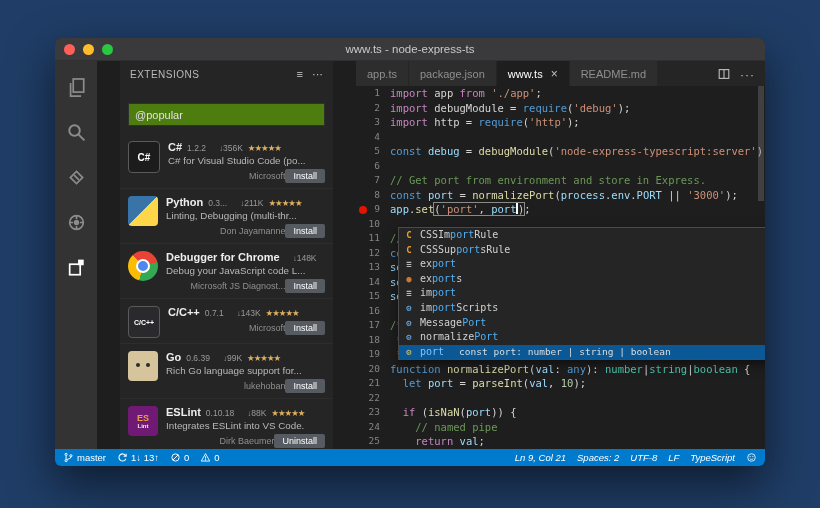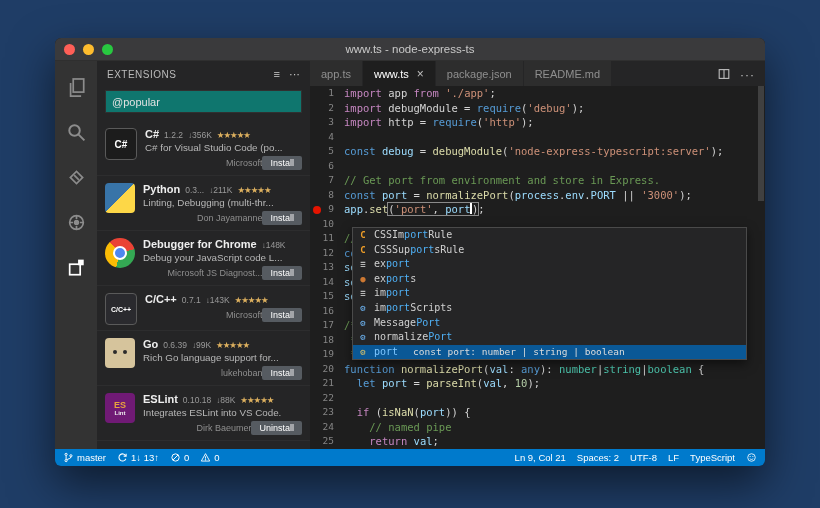--- a/index.html
+++ b/index.html
@@ -8,59 +8,59 @@
   .window{position:absolute;left:55px;top:38px;width:710px;height:428px;border-radius:6px;
     overflow:hidden;background:#1e1e1e;box-shadow:0 18px 45px rgba(0,0,0,.55);
     display:flex;flex-direction:column;}
   
   .titlebar{height:22px;background:#3a3a3c;display:flex;align-items:center;justify-content:center;
     position:relative;flex:0 0 auto;border-bottom:1px solid #2f2f2f;}
   .traffic{position:absolute;left:9px;top:0;height:100%;display:flex;align-items:center;gap:8px;}
   .tl{width:11px;height:11px;border-radius:50%;display:inline-block;}
   .tl.red{background:#ff5f57}.tl.yellow{background:#febc2e}.tl.green{background:#28c840}
   .title{font-size:11.5px;color:#c9c9c9;}
-  .main{flex:1;display:flex;min-height:0;}
+  .main{flex:1;display:flex;min-height:0;gap:23px;}
   
   .activitybar{width:42px;background:#333333;flex:0 0 auto;display:flex;flex-direction:column;
     align-items:center;padding-top:4px;}
   .act-item{width:42px;height:45px;display:flex;align-items:center;justify-content:center;
     color:#8c8c8c;cursor:pointer;}
   .act-item.active{color:#ffffff;}
   .act-item svg{width:21px;height:21px;display:block;}
   
   .sidebar{width:213px;background:#252526;flex:0 0 auto;display:flex;flex-direction:column;min-height:0;}
   .sb-header{height:26px;display:flex;align-items:center;justify-content:space-between;
     padding:0 10px;flex:0 0 auto;}
   .sb-title{font-size:10px;color:#bbbbbb;letter-spacing:.5px;}
   .sb-icons{display:flex;gap:9px;color:#cccccc;font-size:11px;align-items:center;}
   .sb-icons span{cursor:pointer;}
   .search-wrap{padding:3px 8px 8px;flex:0 0 auto;}
-  .searchbox{width:100%;box-sizing:border-box;height:23px;background:#0f766e;border:1px solid #303030;
-    color:#e2e2e2;font-size:11px;padding:0 6px;font-family:"Liberation Sans",sans-serif;outline:none;}
+  .searchbox{width:100%;box-sizing:border-box;height:23px;background:#4d7c0f;border:1px solid #303030;
+    color:#e2e2e2;font-size:11px;padding:0 6px;font-family:"Liberation Sans",sans-serif;outline:none;margin-top:13px;}
   .ext-list{flex:1;overflow:hidden;}
   .ext-item{display:flex;padding:7px 8px 5px;border-bottom:1px solid #2d2d2e;gap:8px;cursor:pointer;}
   .ext-icon{width:30px;height:30px;flex:0 0 auto;border-radius:4px;display:flex;align-items:center;
     justify-content:center;font-weight:bold;color:#fff;position:relative;font-size:10px;}
   .icsharp{background:#1c1c1c;border:1px solid #5a5a5a;}
   .ipython{background:linear-gradient(135deg,#3874a8 0 50%,#fdd747 50% 100%);}
   .ichrome{background:conic-gradient(from -45deg,#ea4335 0 120deg,#34a853 120deg 240deg,#fbbc05 240deg 360deg);border-radius:50%;}
   .ichrome::after{content:"";position:absolute;left:8px;top:8px;width:10px;height:10px;border-radius:50%;
     background:#4f87f0;border:2px solid #fff;box-sizing:content-box;}
   .icpp{background:#2a2a2e;border:1px solid #5a5a5a;font-size:7px;}
   .igo{background:#d6c49c;}
   .igo::before{content:"";position:absolute;left:8px;top:12px;width:4px;height:4px;border-radius:50%;
     background:#2b2b2b;box-shadow:10px 0 0 #2b2b2b;}
   .ieslint{background:#701a75;flex-direction:column;line-height:1;}
   .ieslint .es1{font-size:9px;color:#e8a33d;font-weight:bold;}
   .ieslint .es2{font-size:6px;color:#eeeeee;}
   .ext-body{flex:1;min-width:0;}
   .ext-trow{display:flex;align-items:baseline;gap:5px;white-space:nowrap;overflow:hidden;}
   .ext-name{font-size:11px;font-weight:bold;color:#eeeeee;}
   .ext-ver{font-size:8.5px;color:#9a9a9a;}
-  .ext-dl{font-size:8.5px;color:#9a9a9a;}
+  .ext-dl{font-size:8.5px;color:#9a9a9a;margin-left:8px;}
   .ext-dl .dl-ic{font-size:8px;color:#9a9a9a;}
   .ext-stars{font-size:8.5px;color:#deb15f;letter-spacing:-1px;}
   .ext-desc{font-size:9.8px;color:#b8b8b8;white-space:nowrap;overflow:hidden;margin-top:2px;}
   .ext-frow{display:flex;align-items:center;margin-top:3px;}
   .ext-pub{flex:1;font-size:9px;color:#8f8f8f;white-space:nowrap;overflow:hidden;text-align:right;}
   .ext-btn{font-size:9px;background:#565b61;border:none;color:#fff;padding:2px 8px;border-radius:2px;
     font-family:"Liberation Sans",sans-serif;cursor:pointer;}
   
   .editor{flex:1;display:flex;flex-direction:column;min-width:0;background:#f97316;}
   .tabbar{height:25px;background:#252526;display:flex;align-items:stretch;flex:0 0 auto;}
@@ -93,21 +93,21 @@
   .sug-icon{width:12px;text-align:center;font-size:9px;flex:0 0 auto;font-weight:bold;}
   .k-class{color:#ee9d28}.k-keyword{color:#b8b8b8}.k-module{color:#cc7832}
   .k-method{color:#6fb8f9}.k-property{color:#d8c36a}
   .sug-match{color:#4fb0f5;}
   .sug-row.selected .sug-match{color:#7cc6ff;}
   .sug-detail{margin-left:10px;color:#dcdcdc;font-size:9.5px;}
   
   .statusbar{height:17px;background:#007acc;display:flex;align-items:center;color:#fff;
     font-size:9.5px;flex:0 0 auto;padding:0 8px;}
   .sb-left{display:flex;gap:11px;align-items:center;}
-  .sb-right{margin-left:auto;display:flex;gap:11px;align-items:center;}
+  .sb-right{margin-left:auto;display:flex;gap:11px;align-items:center;font-style:italic;}
   .seg{display:flex;align-items:center;gap:3px;cursor:pointer;}
   .seg svg{width:11px;height:11px;display:block;}
 </style>
 </head>
 <body>
 
 <div class="desktop">
   <div class="window">
 
     <div class="titlebar">
@@ -284,26 +284,26 @@
             </div>
           </div>
       </div>
 
       <div class="editor">
         <div class="tabbar">
           <div class="tabs" id="tabs">
               <div class="tab">
                 <span class="tab-label">app.ts</span>
               </div>
+              <div class="tab">
+                <span class="tab-label">package.json</span>
+              </div>
               <div class="tab active">
                 <span class="tab-label">www.ts</span>
                 <span class="tab-close">×</span>
-              </div>
-              <div class="tab">
-                <span class="tab-label">package.json</span>
               </div>
               <div class="tab">
                 <span class="tab-label">README.md</span>
               </div>
             </div>
           <div class="tab-actions" id="tab-actions">
               <span class="ta-ic">
                 <svg viewBox="0 0 16 16">
                   <g fill="none" stroke="currentColor" stroke-width="1.2">
                     <rect x="2.5" y="3" width="11" height="10"></rect>

